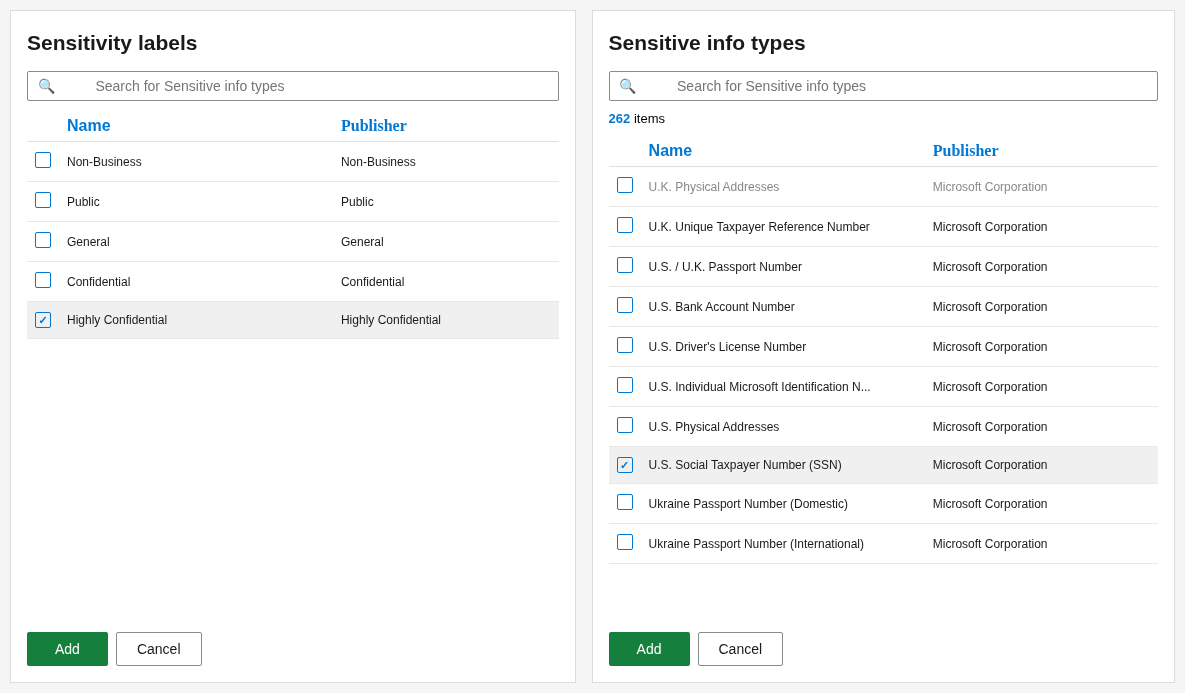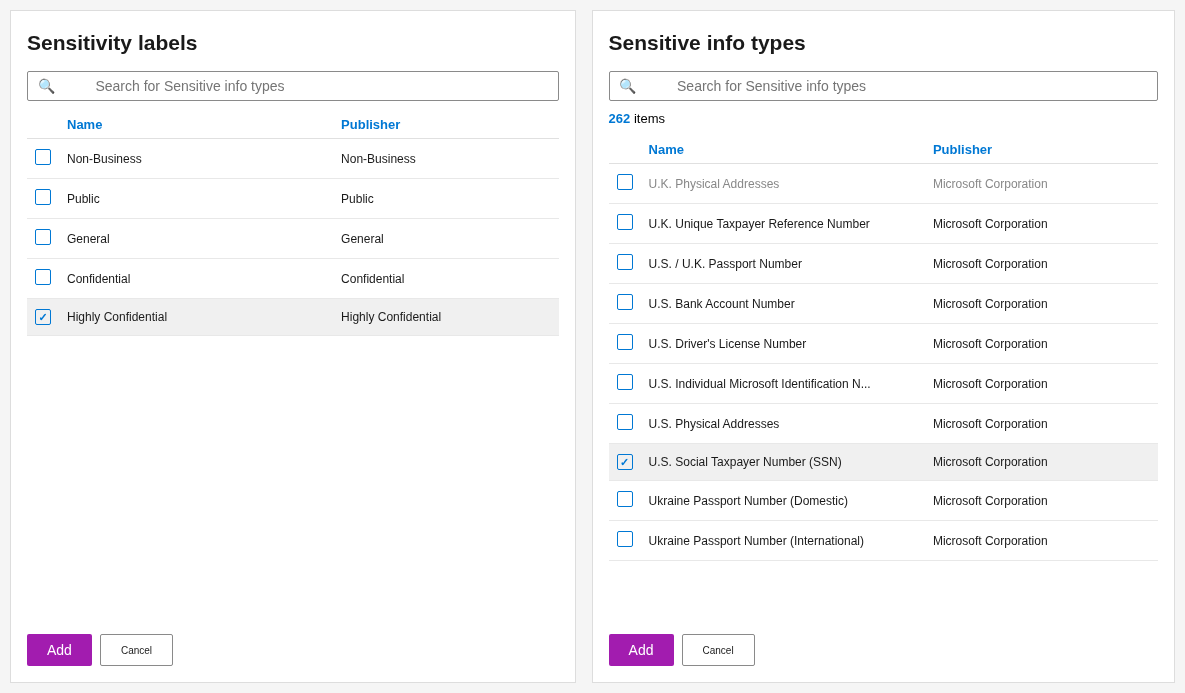--- a/index.html
+++ b/index.html
@@ -74,21 +74,21 @@
     table {
       width: 100%;
       border-collapse: collapse;
     }
     thead th {
       text-align: left;
       padding: 6px 8px;
       font-weight: 600;
       color: #0078d4;
       border-bottom: 1px solid #e0e0e0;
-      font-size: 13px;
+      font-size: 16px;
     }
     tbody tr {
       border-bottom: 1px solid #e8e8e8;
     }
     tbody tr.selected {
       background: #f0f0f0;
     }
     tbody td {
       padding: 10px 8px;
       font-size: 12px;
@@ -114,39 +114,39 @@
       color: #0078d4;
       font-weight: 700;
     }
     .footer-buttons {
       display: flex;
       gap: 8px;
       margin-top: 16px;
       padding-top: 10px;
     }
     .btn-add {
-      background: #a21caf;
+      background: #15803d;
       color: #fff;
       border: none;
-      padding: 8px 20px;
+      padding: 8px 28px;
       font-size: 14px;
       cursor: pointer;
       border-radius: 2px;
     }
     .btn-cancel {
       background: #fff;
       color: #1a1a1a;
       border: 1px solid #8a8a8a;
       padding: 8px 20px;
-      font-size: 10px;
+      font-size: 14px;
       cursor: pointer;
       border-radius: 2px;
     }
     .col-name { width: 55%; }
-    .col-publisher { width: 45%; }
+    .col-publisher { width: 45%; font-family: Liberation Serif, serif; }
     .partial-row td {
       color: #888;
     }
   </style>
 </head>
 <body>
 
 <div class="panel panel-left">
   <div class="panel-title">Sensitivity labels</div>
 

